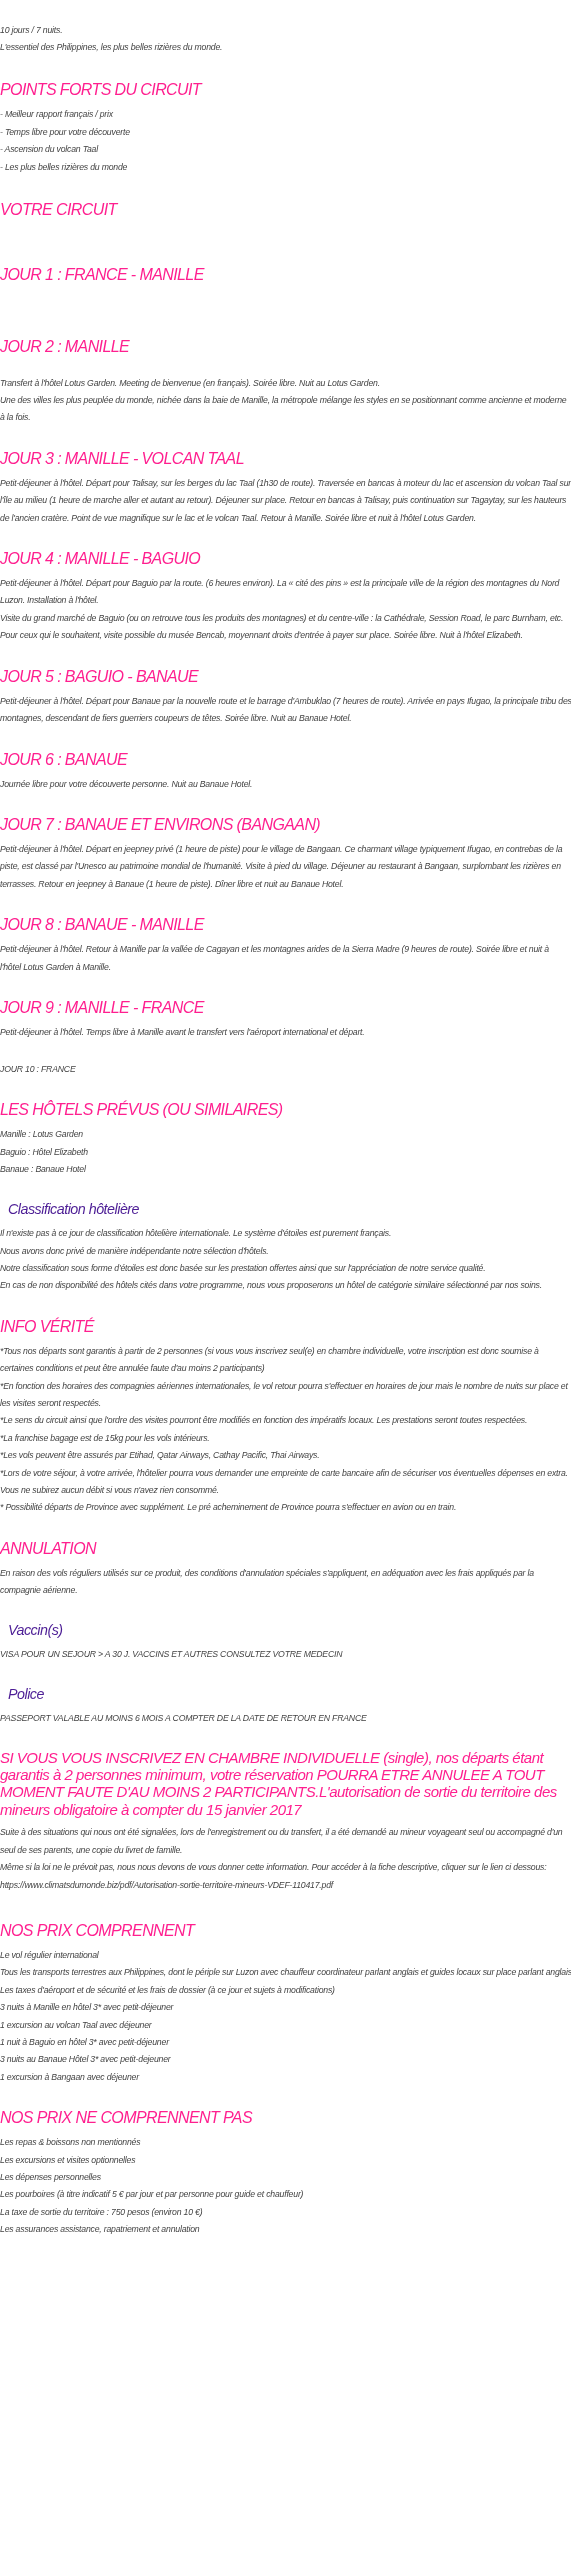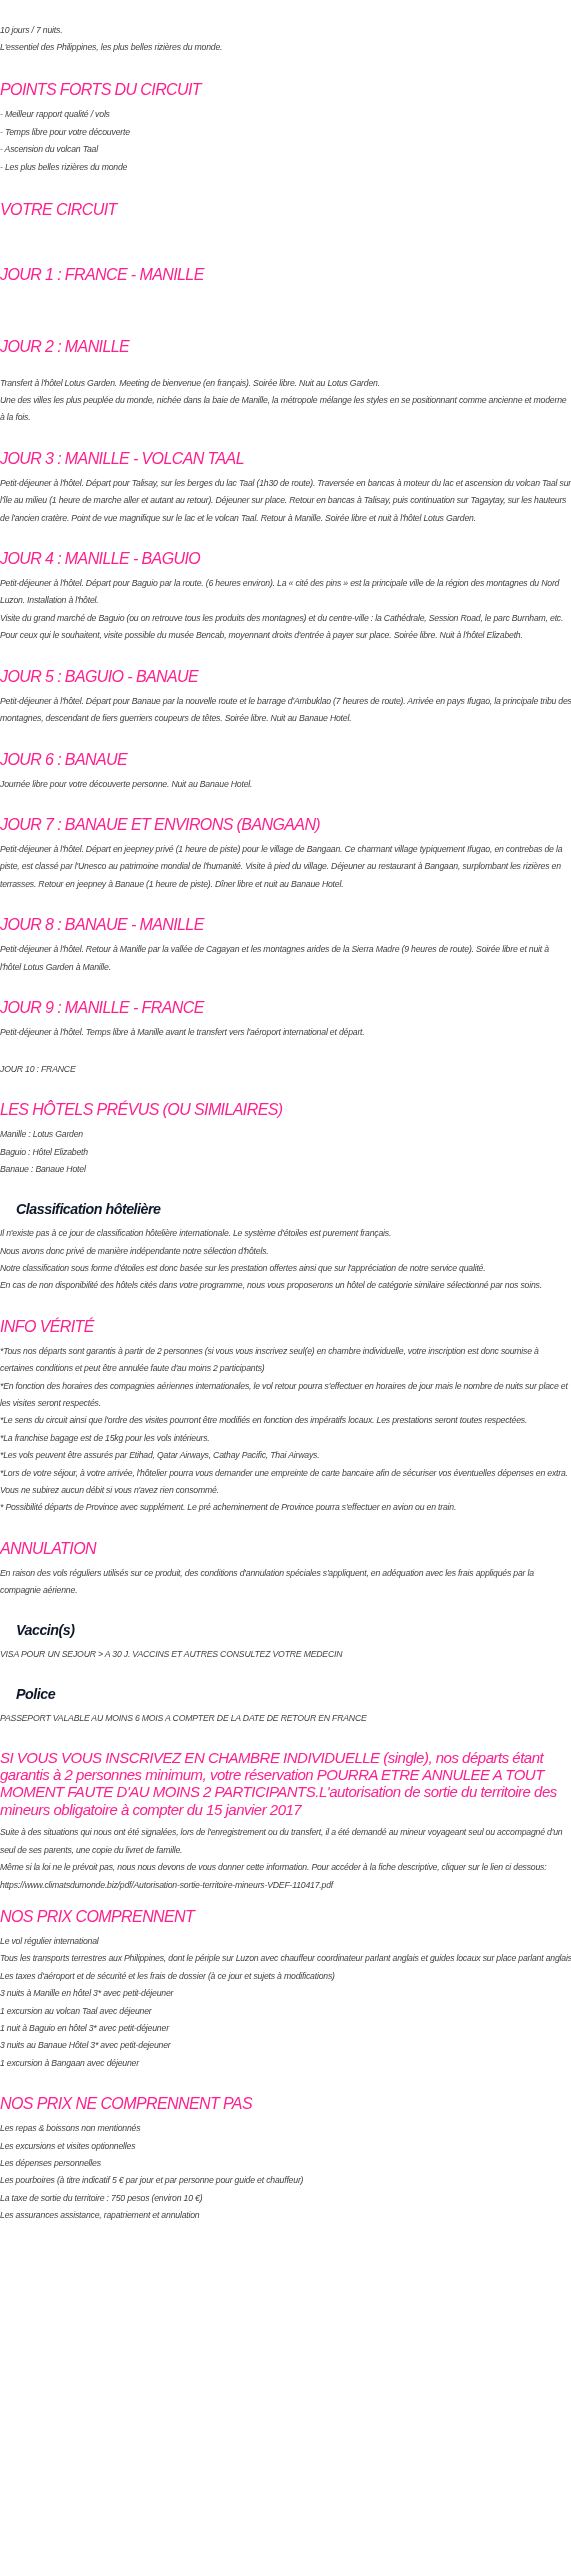--- a/index.html
+++ b/index.html
@@ -14,24 +14,24 @@
   h2 {
     margin: 0;
     color: #ff1f8f;
     font-style: italic;
     font-weight: normal;
     font-size: 16px;
     letter-spacing: -0.6px;
     line-height: 21px;
   }
   h3 {
-    margin: 16px;
-    color: #0f172a;
+    margin: 8px;
+    color: #4c1d95;
     font-style: italic;
-    font-weight: bold;
+    font-weight: normal;
     font-size: 14.3px;
     letter-spacing: -0.5px;
     line-height: 19.6px;
   }
   .sec { margin-top: 21px; }
   .sec h2, .sec h3 { margin-bottom: 6px; }
   .day-empty { margin-top: 36px; margin-bottom: 36px; }
   .big-warning {
     color: #ff1f8f;
     font-size: 15px;
@@ -47,21 +47,21 @@
 
 <div class="page">
 
   <section>
     <p>10 jours / 7 nuits.</p>
     <p>L'essentiel des Philippines, les plus belles rizières du monde.</p>
   </section>
 
   <section class="sec" style="margin-top:22.6px">
     <h2>POINTS FORTS DU CIRCUIT</h2>
-    <p>- Meilleur rapport qualité / vols</p>
+    <p>- Meilleur rapport français / prix</p>
     <p>- Temps libre pour votre découverte</p>
     <p>- Ascension du volcan Taal</p>
     <p>- Les plus belles rizières du monde</p>
   </section>
 
   <section class="sec" style="margin-top:22.6px">
     <h2>VOTRE CIRCUIT</h2>
 
     <div class="day-empty" style="margin-top:44px;margin-bottom:51px">
       <h2>JOUR 1 : FRANCE - MANILLE</h2>
@@ -153,21 +153,21 @@
     <p>PASSEPORT VALABLE AU MOINS 6 MOIS A COMPTER DE LA DATE DE RETOUR EN FRANCE</p>
   </section>
 
   <section class="sec">
     <h2 class="big-warning">SI VOUS VOUS INSCRIVEZ EN CHAMBRE INDIVIDUELLE (single), nos départs étant garantis à 2 personnes minimum, votre réservation POURRA ETRE ANNULEE A TOUT MOMENT FAUTE D'AU MOINS 2 PARTICIPANTS.L'autorisation de sortie du territoire des mineurs obligatoire à compter du 15 janvier 2017</h2>
     <p>Suite à des situations qui nous ont été signalées, lors de l'enregistrement ou du transfert, il a été demandé au mineur voyageant seul ou accompagné d'un seul de ses parents, une copie du livret de famille.</p>
     <p>Même si la loi ne le prévoit pas, nous nous devons de vous donner cette information. Pour accéder à la fiche descriptive, cliquer sur le lien ci dessous:</p>
     <p><a class="link">https://www.climatsdumonde.biz/pdf/Autorisation-sortie-territoire-mineurs-VDEF-110417.pdf</a></p>
   </section>
 
-  <section class="sec" style="margin-top:12px">
+  <section class="sec" style="margin-top:26px">
     <h2>NOS PRIX COMPRENNENT</h2>
     <p>Le vol régulier international</p>
     <p>Tous les transports terrestres aux Philippines, dont le périple sur Luzon avec chauffeur coordinateur parlant anglais et guides locaux sur place parlant anglais</p>
     <p>Les taxes d'aéroport et de sécurité et les frais de dossier (à ce jour et sujets à modifications)</p>
     <p>3 nuits à Manille en hôtel 3* avec petit-déjeuner</p>
     <p>1 excursion au volcan Taal avec déjeuner</p>
     <p>1 nuit à Baguio en hôtel 3* avec petit-déjeuner</p>
     <p>3 nuits au Banaue Hôtel  3* avec petit-dejeuner</p>
     <p>1 excursion à Bangaan avec déjeuner</p>
   </section>

